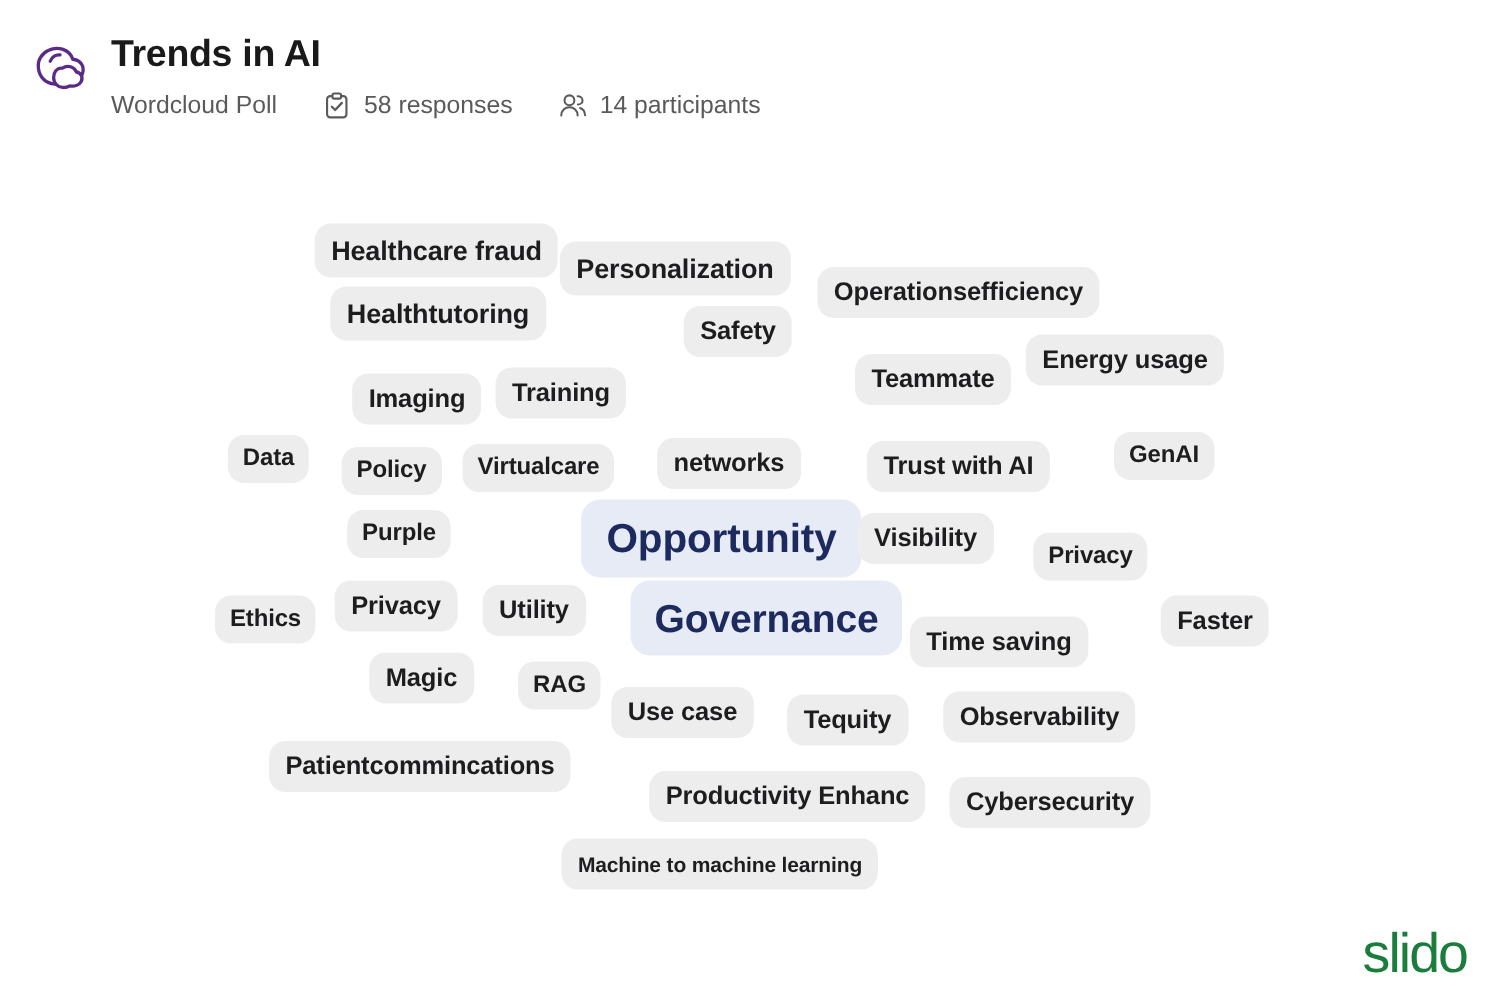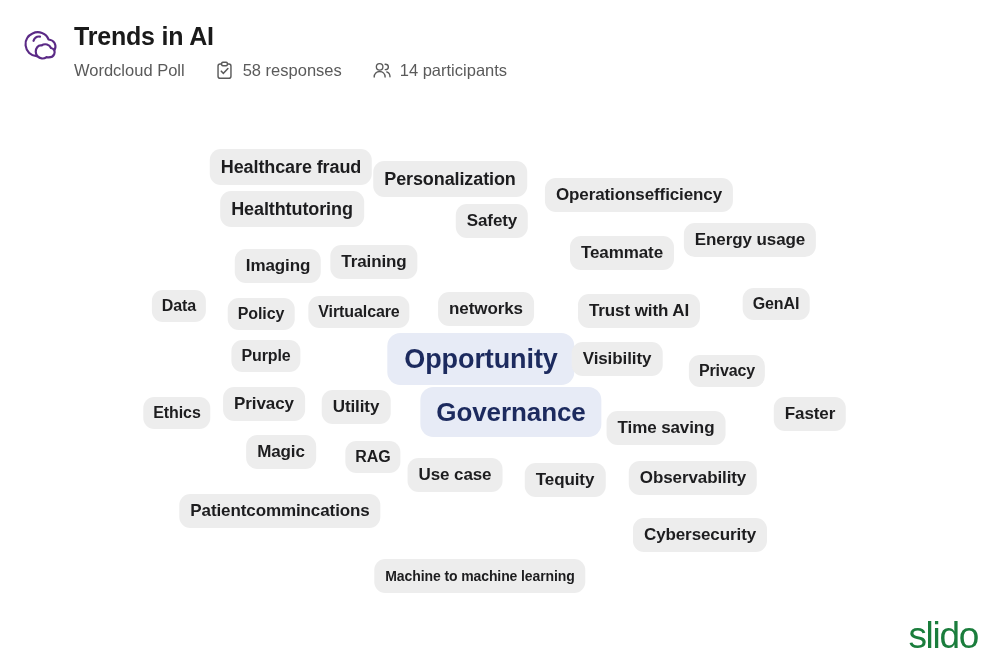--- a/index.html
+++ b/index.html
@@ -191,19 +191,20 @@
     <div class="word-pill" style="left: 356px; top: 407px; height: 34px; font-size: 17px; padding: 0px 11px;">Utility</div>
     <div class="word-pill highlight" style="left: 511px; top: 412px; height: 50px; font-size: 26px; padding: 0px 16px;">Governance</div>
     <div class="word-pill" style="left: 778px; top: 414px; height: 34px; font-size: 17px; padding: 0px 11px; margin-left: 32px;">Faster</div>
     <div class="word-pill" style="left: 666px; top: 428px; height: 34px; font-size: 17px; padding: 0px 11px;">Time saving</div>
     <div class="word-pill" style="left: 281px; top: 452px; height: 34px; font-size: 17px; padding: 0px 11px;">Magic</div>
     <div class="word-pill" style="left: 373px; top: 457px; height: 32px; font-size: 16px; padding: 0px 10px;">RAG</div>
     <div class="word-pill" style="left: 455px; top: 475px; height: 34px; font-size: 17px; padding: 0px 11px;">Use case</div>
     <div class="word-pill" style="left: 565px; top: 480px; height: 34px; font-size: 17px; padding: 0px 11px;">Tequity</div>
     <div class="word-pill" style="left: 693px; top: 478px; height: 34px; font-size: 17px; padding: 0px 11px;">Observability</div>
     <div class="word-pill" style="left: 280px; top: 511px; height: 34px; font-size: 17px; padding: 0px 11px;">Patientcommincations</div>
+    <div class="word-pill" style="left: 525px; top: 531px; height: 34px; font-size: 17px; padding: 0px 11px;">Productivity Enhanc</div>
     <div class="word-pill" style="left: 700px; top: 535px; height: 34px; font-size: 17px; padding: 0px 11px;">Cybersecurity</div>
     <div class="word-pill" style="left: 480px; top: 576px; height: 34px; font-size: 14px; padding: 0px 11px;">Machine to machine learning</div>
   </div>
 
 <div id="slido-logo">
   <span id="slido-wordmark">slido</span>
 </div>
 
 </body></html>

